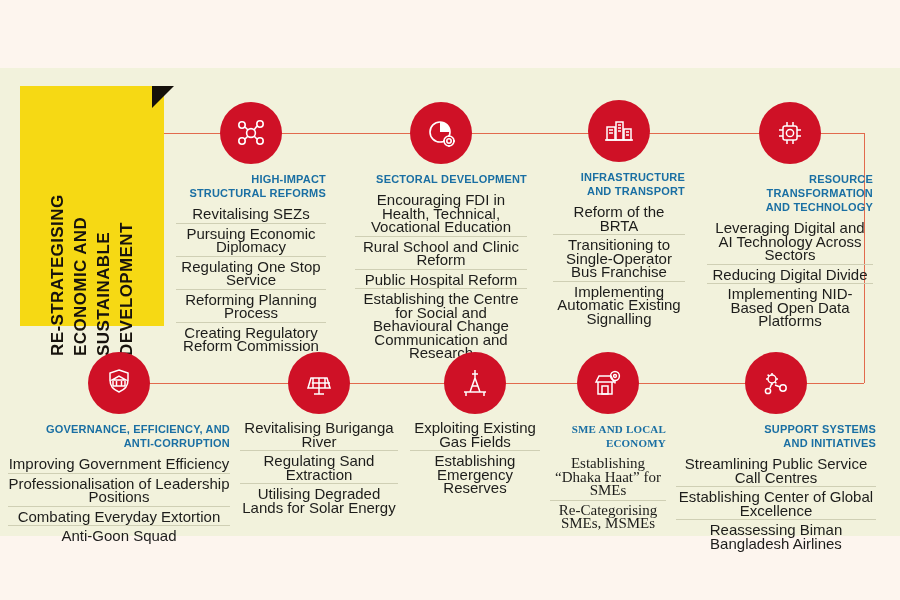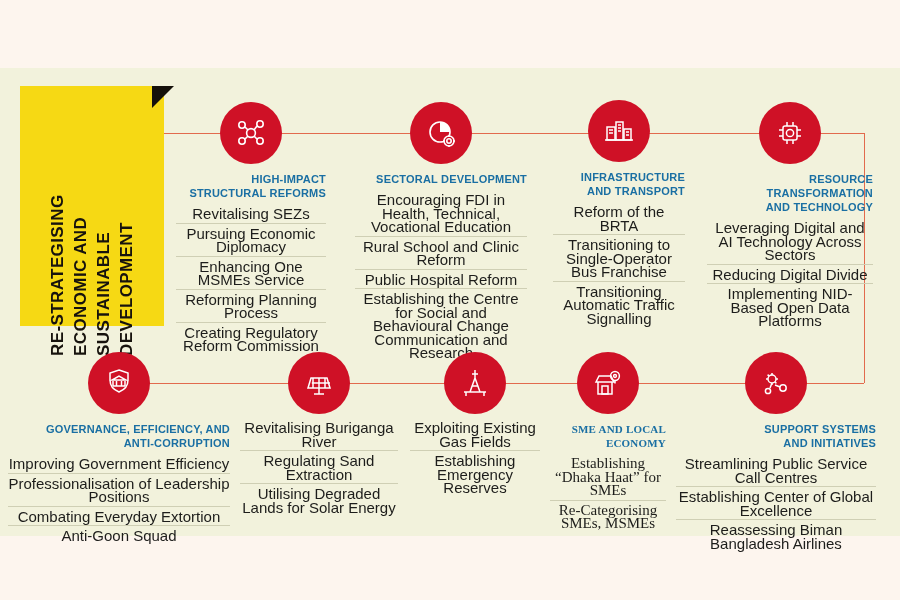--- a/index.html
+++ b/index.html
@@ -134,21 +134,21 @@
         <path d="M12 12l3 3M24 11l-3 4M12 24l3-3M24 24l-3-3"></path>
       </svg>
     </div>
     <div class="node-title">
       <div>HIGH-IMPACT</div>
       <div>STRUCTURAL REFORMS</div>
     </div>
     <div class="items">
       <div class="item">Revitalising SEZs</div>
       <div class="item">Pursuing Economic Diplomacy</div>
-      <div class="item">Enhancing One MSMEs Service</div>
+      <div class="item">Regulating One Stop Service</div>
       <div class="item">Reforming Planning Process</div>
       <div class="item">Creating Regulatory Reform Commission</div>
     </div>
   </div>
 
   <div class="node" style="left:355px; top:102px; width:172px;">
     <div class="circle">
       <svg width="36" height="36" viewBox="0 0 36 36" fill="none" stroke="#ffffff" stroke-width="1.6">
         <circle cx="17" cy="17" r="10"></circle>
         <path d="M17 17 L17 7 A10 10 0 0 1 27 17 Z" fill="#ffffff" stroke="none"></path>
@@ -177,21 +177,21 @@
         <path d="M7 16h4M7 19h4M16 11h3M16 14h3M16 17h3M24 18h3M24 21h3M3 26h28"></path>
       </svg>
     </div>
     <div class="node-title">
       <div>INFRASTRUCTURE</div>
       <div>AND TRANSPORT</div>
     </div>
     <div class="items">
       <div class="item">Reform of the BRTA</div>
       <div class="item">Transitioning to Single-Operator Bus Franchise</div>
-      <div class="item">Transitioning Automatic Traffic Signalling</div>
+      <div class="item">Implementing Automatic Existing Signalling</div>
     </div>
   </div>
 
   <div class="node" style="left:707px; top:102px; width:166px;">
     <div class="circle">
       <svg width="34" height="34" viewBox="0 0 34 34" fill="none" stroke="#ffffff" stroke-width="1.5">
         <rect x="10" y="10" width="14" height="14" rx="2"></rect>
         <circle cx="17" cy="17" r="3.6"></circle>
         <path d="M14 6v4M20 6v4M14 24v4M20 24v4M6 14h4M6 20h4M24 14h4M24 20h4"></path>
       </svg>

